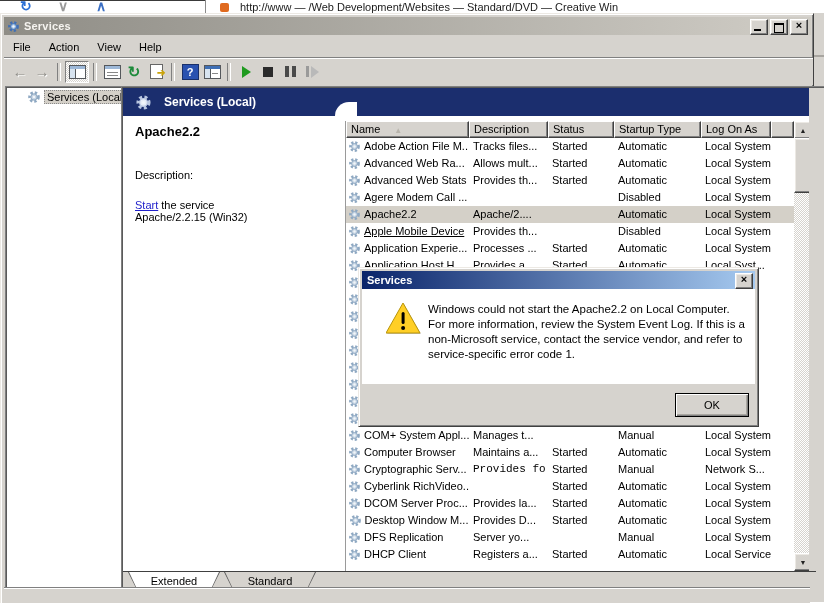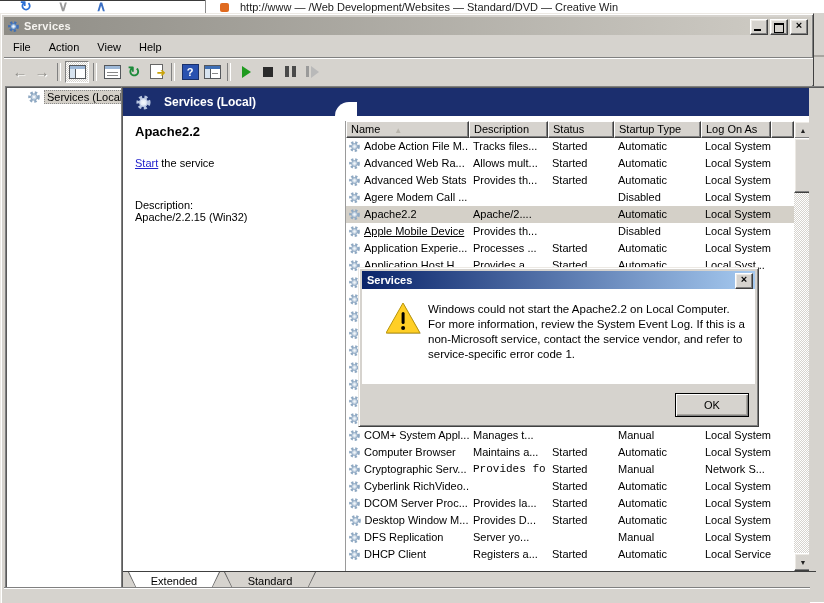--- a/index.html
+++ b/index.html
@@ -254,22 +254,22 @@
     <circle cx="7" cy="7" r="3.2" fill="#e8edf6" stroke="#b9c6e0" stroke-width="1"></circle>
     <circle cx="7" cy="7" r="1.3" fill="#f2f6fa"></circle>
             </svg>
           </span>
         <span class="t">Services (Local)</span>
       </div>
       <div id="banner-corner"></div>
 
       <div id="info-pane">
         <div id="svc-name">Apache2.2</div>
+        <div id="desc-label">Description:</div>
         <div id="action-line"><a href="#">Start</a><span> the service</span></div>
-        <div id="desc-label">Description:</div>
         <div id="desc-text">Apache/2.2.15 (Win32)</div>
       </div>
 
       <div id="list">
         <div id="hdr">
             <div class="hcell" style="width: 123px;">Name<span class="sort">▲</span></div>
             <div class="hcell" style="width: 79px;">Description</div>
             <div class="hcell" style="width: 66px;">Status</div>
             <div class="hcell" style="width: 87px;">Startup Type</div>
             <div class="hcell" style="width: 70px;">Log On As</div>

